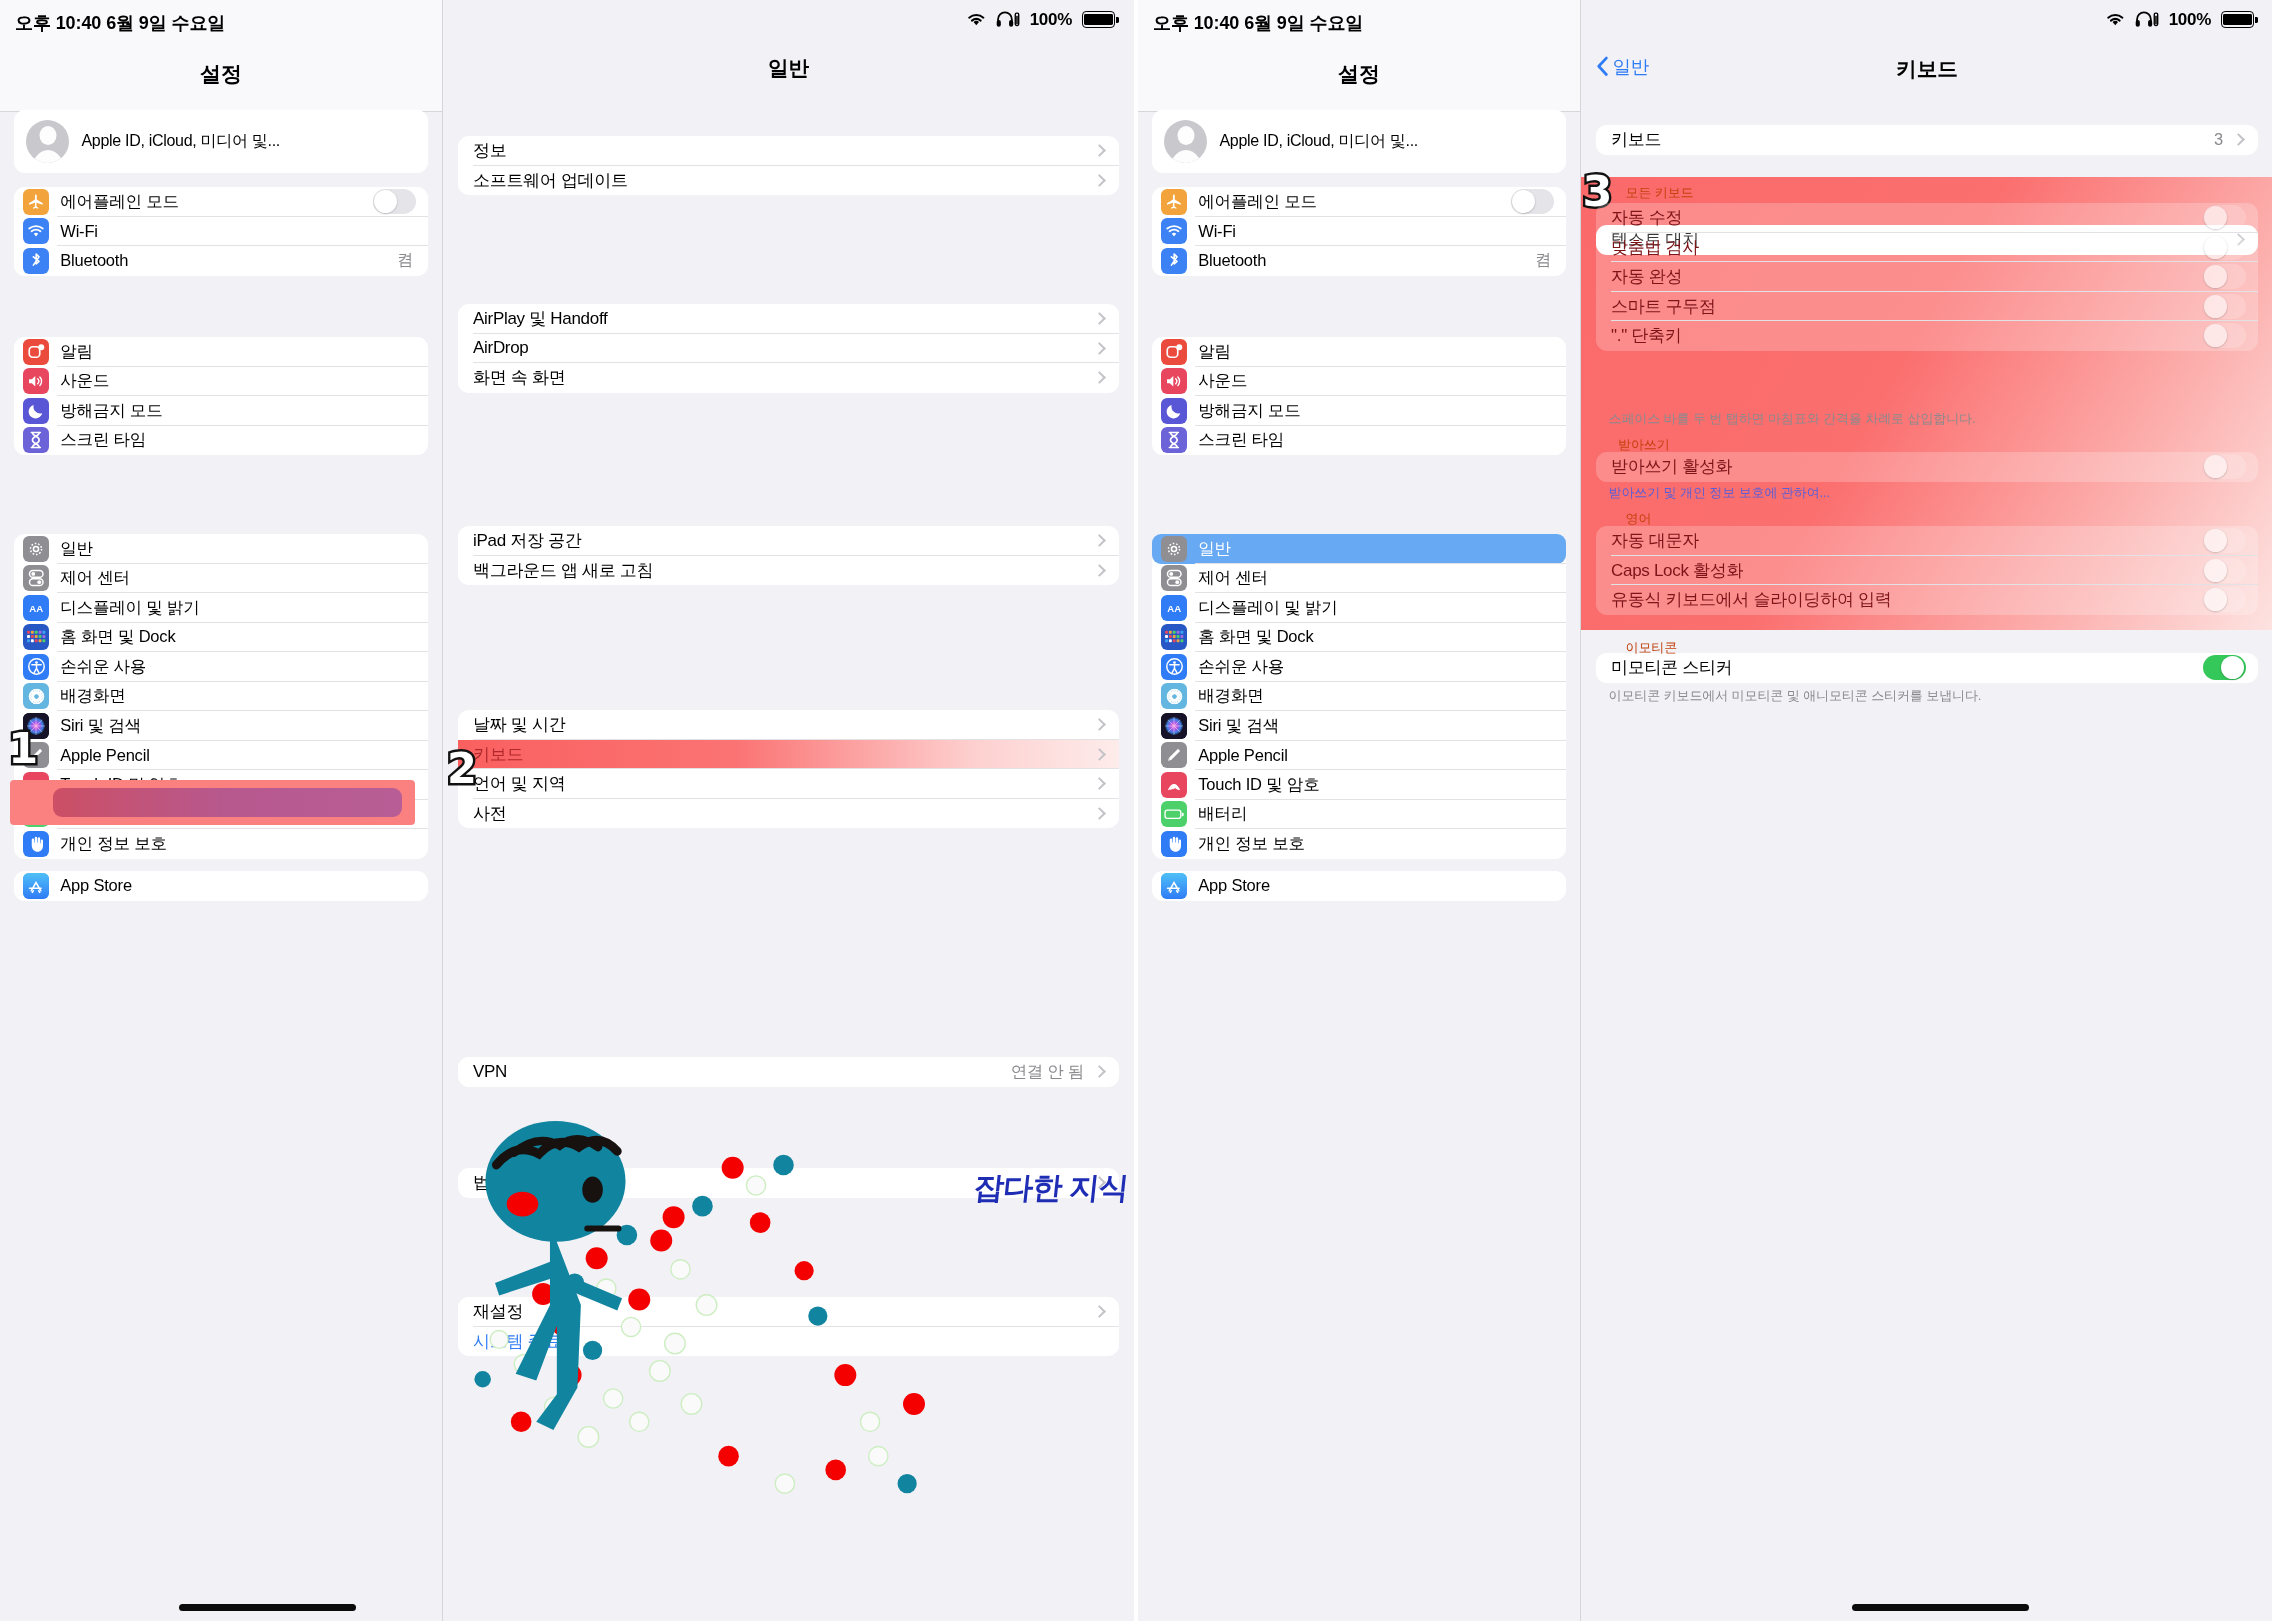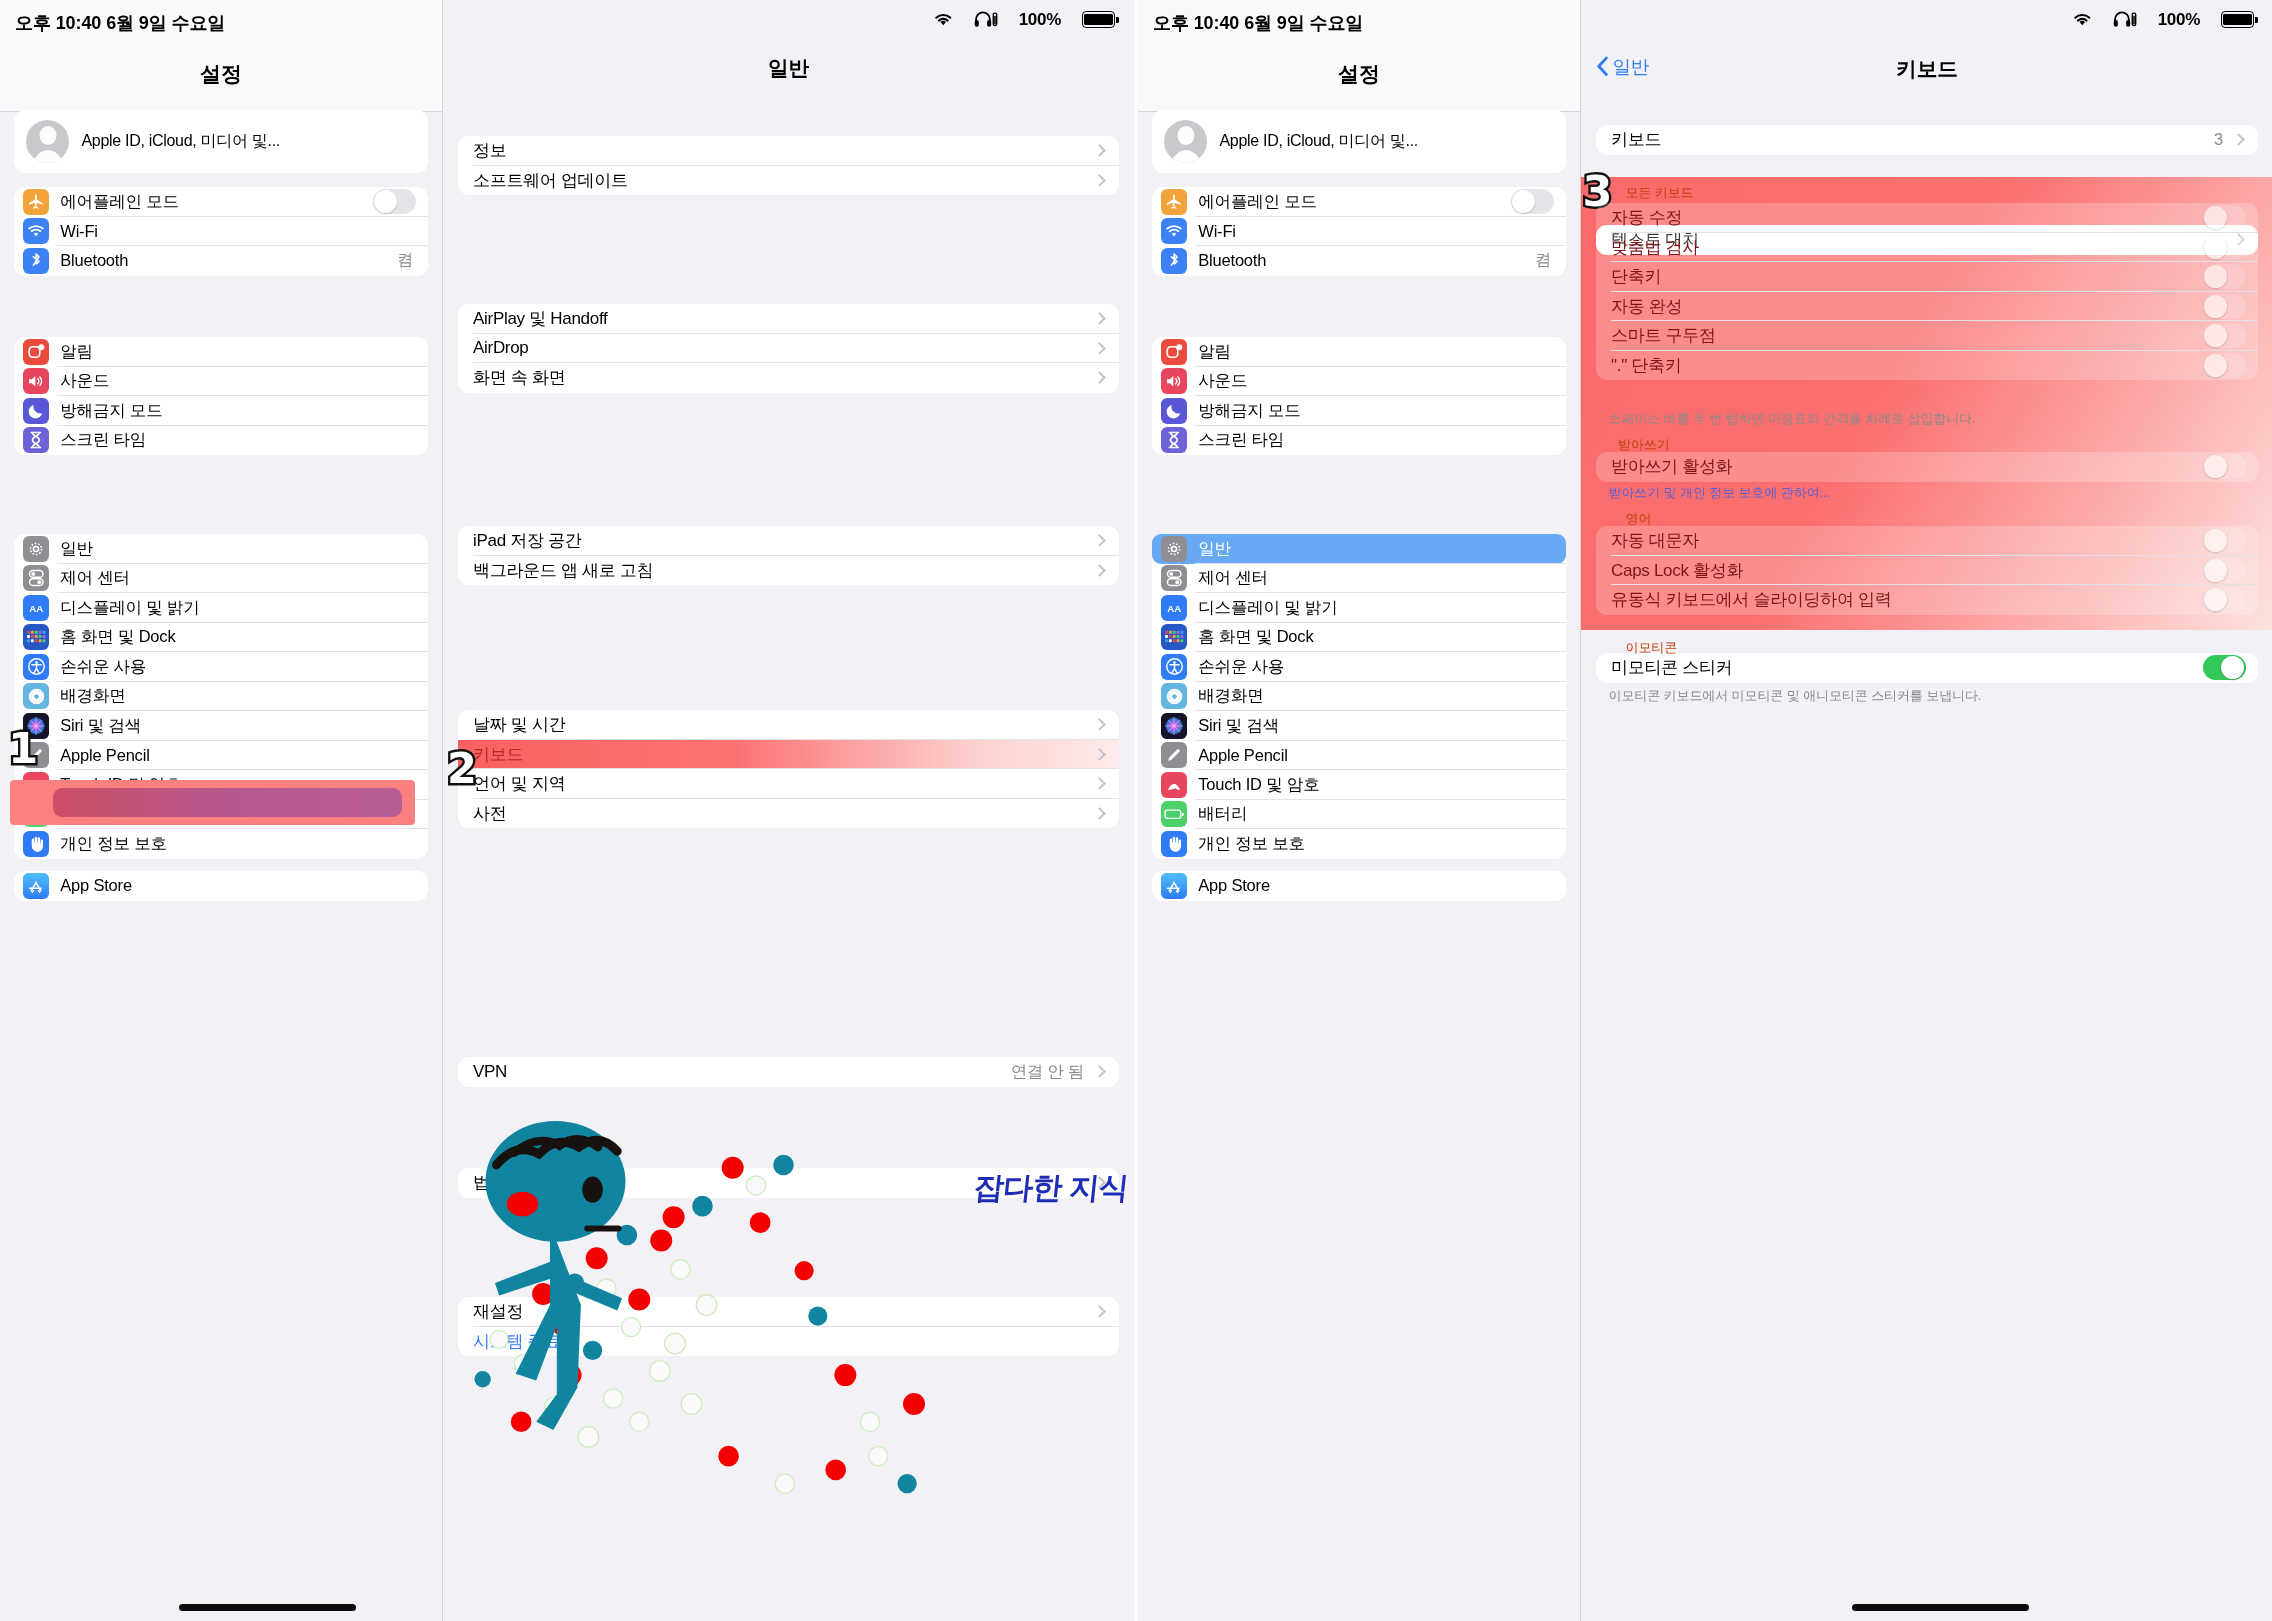--- a/index.html
+++ b/index.html
@@ -55,21 +55,21 @@
   .avatar .bd{ position:absolute; left:50%; bottom:-11px; transform:translateX(-50%); width:34px; height:23.4px;
                border-radius:50% 50% 0 0 / 100% 100% 0 0; background:#fdfdfd; }
   .avatarcard .txt{ margin-left:12.4px; font-size:16px; color:#000; letter-spacing:-0.3px; }
 
   
   .sel-blue{ background:#67a9f2; border-radius:9px; }
   .sel-blue .rowlabel{ color:#fff; }
 
   
   .detail{ position:absolute; top:0; bottom:0; background:#f2f1f6; overflow:hidden; }
-  .d-status{ position:absolute; top:9.6px; right:19px; display:flex; align-items:center; gap:21px; }
+  .d-status{ position:absolute; top:9.6px; right:19px; display:flex; align-items:center; gap:10px; }
   .d-status .pct{ font-size:17px; font-weight:600; color:#000; letter-spacing:-0.3px;}
   .batt{ width:33px; height:16.5px; border:1.7px solid #000; border-radius:4.1px; position:relative; }
   .batt b{ position:absolute; inset:1.4px; background:#000; border-radius:1.4px; display:block;}
   .batt::after{ content:""; position:absolute; right:-4.8px; top:4.8px; width:2.7px; height:6.2px;
                 background:#000; border-radius:0 1.4px 1.4px 0;}
   .d-title{ position:absolute; left:0; right:0; text-align:center; font-size:20.6px; font-weight:700; color:#000;}
   .backbtn{ position:absolute; display:flex; align-items:center; gap:4.1px; color:#2f7cf6; font-size:18.5px; letter-spacing:-0.3px;}
   .chev-r{ width:9px; height:9px; border-right:2.3px solid #c2c2c7; border-top:2.3px solid #c2c2c7;
            transform:rotate(45deg); }
   .drow{ position:relative; height:29.5px; display:flex; align-items:center; padding:0 15px; }
@@ -887,27 +887,20 @@
               <span class="sep"></span>
             </div>
             <div class="drow">
               <span class="dlabel" style="color: rgb(125, 20, 24);">맞춤법 검사</span>
               <div class="tgl" style="background: rgba(255, 255, 255, 0.18);">
                 <i style="background: rgba(255, 255, 255, 0.55);"></i>
               </div>
               <span class="sep"></span>
             </div>
             <div class="drow">
-              <span class="dlabel" style="color: rgb(125, 20, 24);">단축키</span>
-              <div class="tgl" style="background: rgba(255, 255, 255, 0.18);">
-                <i style="background: rgba(255, 255, 255, 0.55);"></i>
-              </div>
-              <span class="sep"></span>
-            </div>
-            <div class="drow">
               <span class="dlabel" style="color: rgb(125, 20, 24);">자동 완성</span>
               <div class="tgl" style="background: rgba(255, 255, 255, 0.18);">
                 <i style="background: rgba(255, 255, 255, 0.55);"></i>
               </div>
               <span class="sep"></span>
             </div>
             <div class="drow">
               <span class="dlabel" style="color: rgb(125, 20, 24);">스마트 구두점</span>
               <div class="tgl" style="background: rgba(255, 255, 255, 0.18);">
                 <i style="background: rgba(255, 255, 255, 0.55);"></i>

